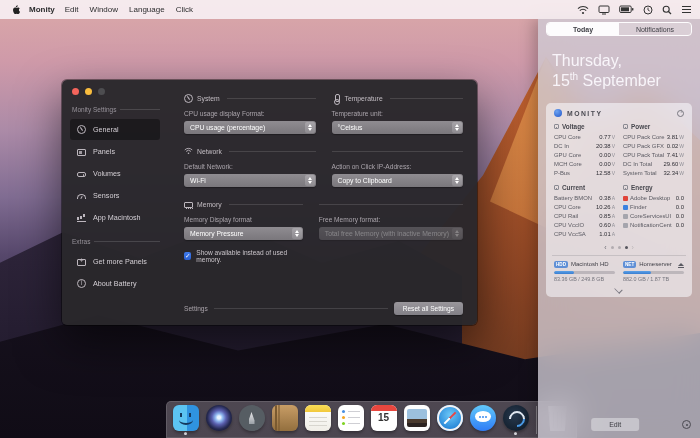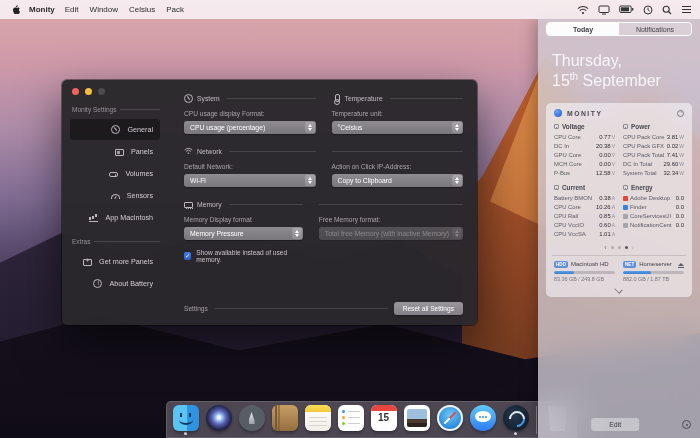--- a/index.html
+++ b/index.html
@@ -27,21 +27,21 @@
   
   .win { position:absolute; left:62px; top:80px; width:415px; height:245px; background:rgba(41,39,43,.97);
     border-radius:5px; box-shadow:0 18px 45px rgba(0,0,0,.55), 0 0 0 1px rgba(0,0,0,.4); color:#cfcad0; z-index:20; display:flex; }
   .titlebar { position:absolute; left:10px; top:8px; display:flex; gap:6px; z-index:2; }
   .tl { width:7px; height:7px; border-radius:50%; }
   .tl-close{ background:#f4645b; } .tl-min{ background:#f9bd3e; } .tl-zoom{ background:#4d4d50; }
 
   .sidebar { width:106px; padding:22px 8px 8px 8px; flex-shrink:0; }
   .sb-head { display:flex; align-items:center; gap:4px; font-size:6.5px; color:#97929a; margin:4px 0 6px 2px; }
   .sb-head .line { flex:1; height:1px; background:rgba(255,255,255,.14); }
-  .sb-item { display:flex; align-items:center; gap:7px; padding:6px 7px; font-size:7.2px; color:#d4cfd5; border-radius:3px; margin-bottom:1px;justify-content:flex-end; }
+  .sb-item { display:flex; align-items:center; gap:7px; padding:6px 7px; font-size:7.2px; color:#d4cfd5; border-radius:3px; margin-bottom:1px; }
   .sb-item[data-selected="true"] { background:rgba(0,0,0,.38); }
   .sb-extras { margin-top:10px; }
 
   .sb-ic { width:9px; height:9px; position:relative; color:#bdb7be; flex-shrink:0; }
   .sb-ic[data-art="gauge"] { border:1px solid currentColor; border-radius:50%; }
   .sb-ic[data-art="gauge"]::after { content:""; position:absolute; left:3px; top:1px; width:1px; height:4px; background:currentColor; transform:rotate(-35deg); }
   .sb-ic[data-art="panels"] { border:1px solid currentColor; border-radius:1px; height:7px; margin-top:1px; }
   .sb-ic[data-art="panels"]::after { content:""; position:absolute; left:1px; top:1px; width:3px; height:3px; background:currentColor; opacity:.8; }
   .sb-ic[data-art="drive"] { border:1px solid currentColor; border-radius:2px; height:5px; margin-top:2px; }
   .sb-ic[data-art="drive"]::after { content:""; position:absolute; right:1px; top:1px; width:1.5px; height:1.5px; border-radius:50%; background:currentColor; }
@@ -186,22 +186,22 @@
     <span class="mb-apple">
       <svg width="11" height="11" viewBox="0 0 11 11">
           <path d="M7.7 1.2c-.5.05-1.1.38-1.45.8-.3.37-.57.95-.47 1.5.56.02 1.13-.3 1.47-.72.33-.42.56-.98.45-1.58zM8.9 6c-.02-1.1.9-1.63.94-1.66-.5-.75-1.3-.85-1.58-.86-.68-.07-1.32.4-1.66.4-.34 0-.87-.39-1.43-.38-.73.01-1.41.43-1.79 1.09-.76 1.32-.19 3.28.55 4.35.36.52.79 1.1 1.36 1.08.55-.02.75-.35 1.41-.35.66 0 .85.35 1.43.34.59-.01.96-.53 1.32-1.05.42-.6.59-1.19.6-1.22-.01-.01-1.14-.44-1.15-1.74z" fill="#222"></path>
         </svg>
     </span>
     <span class="mb-app">Monity</span>
     <nav class="mb-items">
 
     <span class="mb-item">Edit</span>
         <span class="mb-item">Window</span>
-        <span class="mb-item">Celsius</span>
-        <span class="mb-item">Pack</span>
+        <span class="mb-item">Language</span>
+        <span class="mb-item">Click</span>
       </nav>
     <span class="mb-spacer"></span>
     <div class="mb-status">
       <span>
           <svg width="12" height="10" viewBox="0 0 12 10">
             <path d="M1 3.6a7 7 0 0 1 10 0M2.8 5.6a4.4 4.4 0 0 1 6.4 0" fill="none" stroke="#333" stroke-width="1.1"></path>
             <circle cx="6" cy="8" r="1.1" fill="#333"></circle>
           </svg>
         </span>
       <span>

